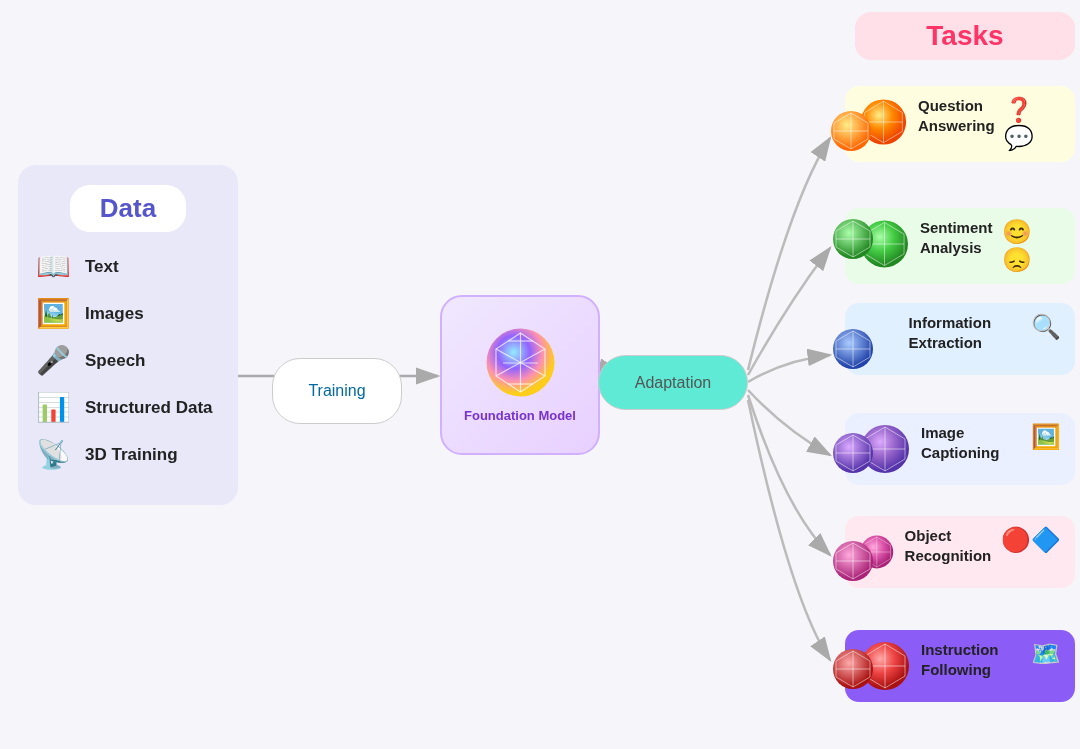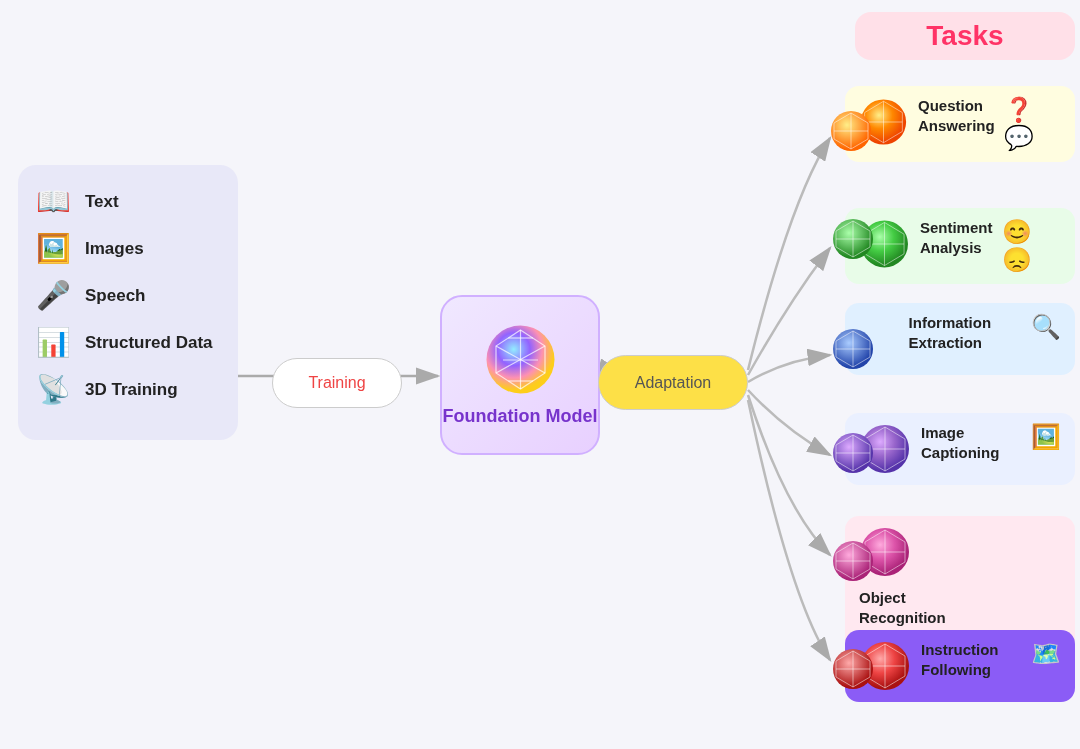--- a/index.html
+++ b/index.html
@@ -60,60 +60,60 @@
       height: 160px;
       background: linear-gradient(135deg, #f0e8ff, #e8d0ff);
       border-radius: 22px;
       display: flex;
       flex-direction: column;
       align-items: center;
       justify-content: center;
       border: 2px solid #d0b0ff;
     }
     .foundation-label {
-      font-size: 18px;
+      font-size: 13px;
       font-weight: bold;
       color: #7733cc;
       text-align: center;
       margin-top: 8px;
       line-height: 1.3;
     }
 
     
     .adaptation-box {
       position: absolute;
       left: 598px;
       top: 355px;
       width: 150px;
       height: 55px;
-      background: #fde047;
+      background: #5eead4;
       border-radius: 28px;
       border: 1.5px solid #ccc;
       display: flex;
       align-items: center;
       justify-content: center;
       font-size: 16px;
       color: #555;
     }
 
     
     .training-box {
       position: absolute;
       left: 272px;
       top: 358px;
       width: 130px;
-      height: 50px;
+      height: 66px;
       background: white;
       border-radius: 28px;
       border: 1.5px solid #ccc;
       display: flex;
       align-items: center;
       justify-content: center;
       font-size: 16px;
-      color: #ef4444;
+      color: #0369a1;
     }
 
     
     .tasks-box {
       position: absolute;
       right: 5px;
       top: 12px;
       width: 220px;
       background: #ffe0e8;
       border-radius: 16px;
@@ -176,20 +176,23 @@
   <path d="M 748 382 Q 785 360 830 355" stroke="#bbb" stroke-width="2.5" fill="none" marker-end="url(#arrowhead)"></path>
 
   <path d="M 748 390 Q 785 430 830 455" stroke="#bbb" stroke-width="2.5" fill="none" marker-end="url(#arrowhead)"></path>
 
   <path d="M 748 395 Q 785 510 830 555" stroke="#bbb" stroke-width="2.5" fill="none" marker-end="url(#arrowhead)"></path>
 
   <path d="M 748 400 Q 790 600 830 660" stroke="#bbb" stroke-width="2.5" fill="none" marker-end="url(#arrowhead)"></path>
 </svg>
 
 <div class="data-panel">
+  <span class="data-title-box">
+    <span class="data-title">Data</span>
+  </span>
   <div class="data-item">
     <span class="data-item-icon">📖</span>
     <span>Text</span>
   </div>
   <div class="data-item">
     <span class="data-item-icon">🖼️</span>
     <span>Images</span>
   </div>
   <div class="data-item">
     <span class="data-item-icon">🎤</span>
@@ -327,21 +330,21 @@
       <line x1="26" y1="4" x2="26" y2="48"></line>
       <line x1="6" y1="26" x2="46" y2="26"></line>
     </g>
   </svg>
   <div style="display:flex;flex-direction:column;">
     <span class="task-card-text">Image<br>Captioning</span>
   </div>
   <span style="font-size:24px;margin-left:auto;">🖼️</span>
 </div>
 
-<div class="task-card" style="top:516px; background:#ffe8f0;flex-direction:column;">
+<div class="task-card" style="top:516px; background:#ffe8f0;">
   <svg width="52" height="52" viewBox="0 0 52 52">
     <defs>
       <radialGradient id="objectGlobe" cx="40%" cy="35%" r="60%">
         <stop offset="0%" stop-color="#ffaadd"></stop>
         <stop offset="50%" stop-color="#dd55aa"></stop>
         <stop offset="100%" stop-color="#aa2277"></stop>
       </radialGradient>
     </defs>
     <circle cx="26" cy="26" r="24" fill="url(#objectGlobe)"></circle>
     <g stroke="rgba(255,255,255,0.5)" stroke-width="1" fill="none">

